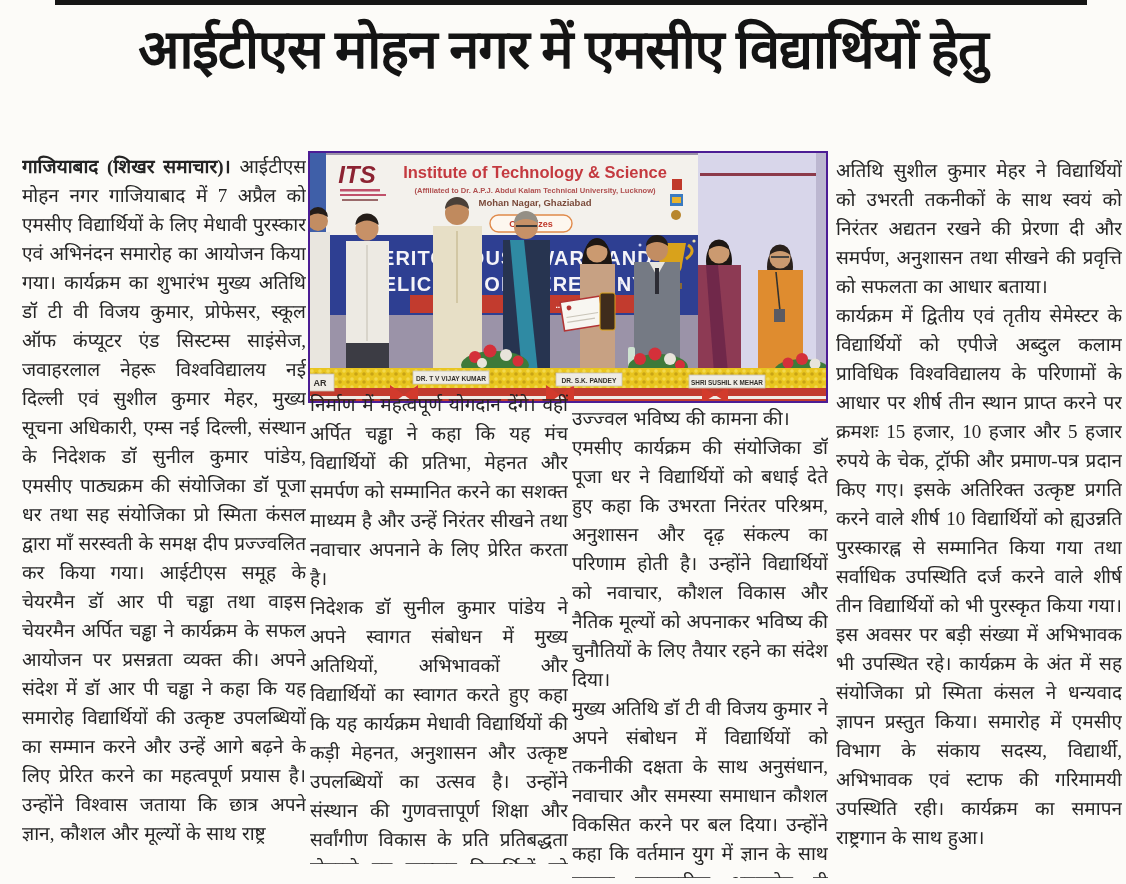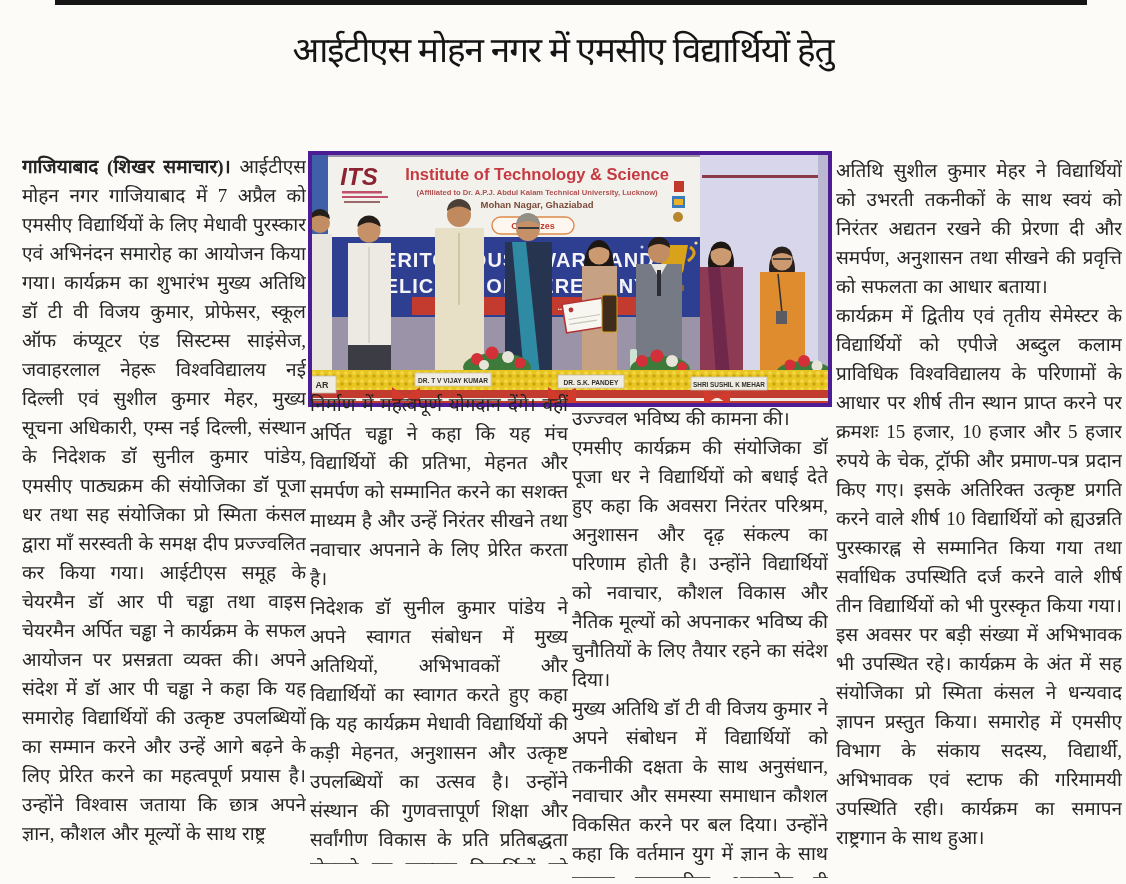--- a/index.html
+++ b/index.html
@@ -4,38 +4,38 @@
 <style>
   html,body { margin:0; padding:0; background:#ffffff; }
   .page {
     position:relative; width:1126px; height:884px;
     background:#fcfbf8; overflow:hidden;
     font-family:"Liberation Serif", serif;
   }
   .top-rule { position:absolute; left:55px; top:0; width:1032px; height:5px; background:#161616; }
   .headline {
     position:absolute; left:14px; top:20px; width:1098px; margin:0;
-    text-align:center; font-weight:normal; color:#141414;
-    font-size:35px; line-height:61px; letter-spacing:-1px;
+    text-align:center; font-weight:bold; color:#141414;
+    font-size:54px; line-height:61px; letter-spacing:-1px;
   }
   .headline div { white-space:nowrap; }
   .col {
     position:absolute; font-size:19px; line-height:29px;
     text-align:justify; color:#242424; overflow:hidden;
     word-spacing:1px;
   }
   .col p { margin:0; }
   .dateline { font-weight:bold; }
   .col1 { left:22px;  top:152px; width:284px; height:732px; }
   .col2 { left:310px; top:390px; width:258px; height:474px; }
   .col3 { left:572px; top:404px; width:256px; height:474px; }
   .col4 { left:836px; top:156px; width:286px; height:732px; }
   .photo {
     position:absolute; left:308px; top:151px; width:516px; height:248px;
-    margin:0; border:4px solid #4c1d95; background:#7dd3fc;
+    margin:0; border:2px solid #4c1d95; background:#7dd3fc;
   }
   .photo svg { display:block; }
 </style>
 </head>
 <body>
 
 <div class="page">
 
   <div class="top-rule"></div>
 
@@ -232,21 +232,21 @@
     </svg>
   </figure>
 
   <div class="col col2">
     <p>निर्माण में महत्वपूर्ण योगदान देंगे। वहीं अर्पित चड्ढा ने कहा कि यह मंच विद्यार्थियों की प्रतिभा, मेहनत और समर्पण को सम्मानित करने का सशक्त माध्यम है और उन्हें निरंतर सीखने तथा नवाचार अपनाने के लिए प्रेरित करता है।</p>
     <p>निदेशक डॉ सुनील कुमार पांडेय ने अपने स्वागत संबोधन में मुख्य अतिथियों, अभिभावकों और विद्यार्थियों का स्वागत करते हुए कहा कि यह कार्यक्रम मेधावी विद्यार्थियों की कड़ी मेहनत, अनुशासन और उत्कृष्ट उपलब्धियों का उत्सव है। उन्होंने संस्थान की गुणवत्तापूर्ण शिक्षा और सर्वांगीण विकास के प्रति प्रतिबद्धता दोहराते हुए पुरस्कृत विद्यार्थियों को बधाई दी और उनके</p>
   </div>
 
   <div class="col col3">
     <p>उज्ज्वल भविष्य की कामना की।</p>
-    <p>एमसीए कार्यक्रम की संयोजिका डॉ पूजा धर ने विद्यार्थियों को बधाई देते हुए कहा कि अवसरा निरंतर परिश्रम, अनुशासन और दृढ़ संकल्प का परिणाम होती है। उन्होंने विद्यार्थियों को नवाचार, कौशल विकास और नैतिक मूल्यों को अपनाकर भविष्य की चुनौतियों के लिए तैयार रहने का संदेश दिया।</p>
+    <p>एमसीए कार्यक्रम की संयोजिका डॉ पूजा धर ने विद्यार्थियों को बधाई देते हुए कहा कि उभरता निरंतर परिश्रम, अनुशासन और दृढ़ संकल्प का परिणाम होती है। उन्होंने विद्यार्थियों को नवाचार, कौशल विकास और नैतिक मूल्यों को अपनाकर भविष्य की चुनौतियों के लिए तैयार रहने का संदेश दिया।</p>
     <p>मुख्य अतिथि डॉ टी वी विजय कुमार ने अपने संबोधन में विद्यार्थियों को तकनीकी दक्षता के साथ अनुसंधान, नवाचार और समस्या समाधान कौशल विकसित करने पर बल दिया। उन्होंने कहा कि वर्तमान युग में ज्ञान के साथ उसका व्यावहारिक अनुप्रयोग ही सफलता की कुंजी है। विशिष्ट</p>
   </div>
 
   <div class="col col4">
     <p>अतिथि सुशील कुमार मेहर ने विद्यार्थियों को उभरती तकनीकों के साथ स्वयं को निरंतर अद्यतन रखने की प्रेरणा दी और समर्पण, अनुशासन तथा सीखने की प्रवृत्ति को सफलता का आधार बताया।</p>
     <p>कार्यक्रम में द्वितीय एवं तृतीय सेमेस्टर के विद्यार्थियों को एपीजे अब्दुल कलाम प्राविधिक विश्वविद्यालय के परिणामों के आधार पर शीर्ष तीन स्थान प्राप्त करने पर क्रमशः 15 हजार, 10 हजार और 5 हजार रुपये के चेक, ट्रॉफी और प्रमाण-पत्र प्रदान किए गए। इसके अतिरिक्त उत्कृष्ट प्रगति करने वाले शीर्ष 10 विद्यार्थियों को ह्यउन्नति पुरस्कारह्न से सम्मानित किया गया तथा सर्वाधिक उपस्थिति दर्ज करने वाले शीर्ष तीन विद्यार्थियों को भी पुरस्कृत किया गया। इस अवसर पर बड़ी संख्या में अभिभावक भी उपस्थित रहे। कार्यक्रम के अंत में सह संयोजिका प्रो स्मिता कंसल ने धन्यवाद ज्ञापन प्रस्तुत किया। समारोह में एमसीए विभाग के संकाय सदस्य, विद्यार्थी, अभिभावक एवं स्टाफ की गरिमामयी उपस्थिति रही। कार्यक्रम का समापन राष्ट्रगान के साथ हुआ।</p>
   </div>
 
 </div>
 

